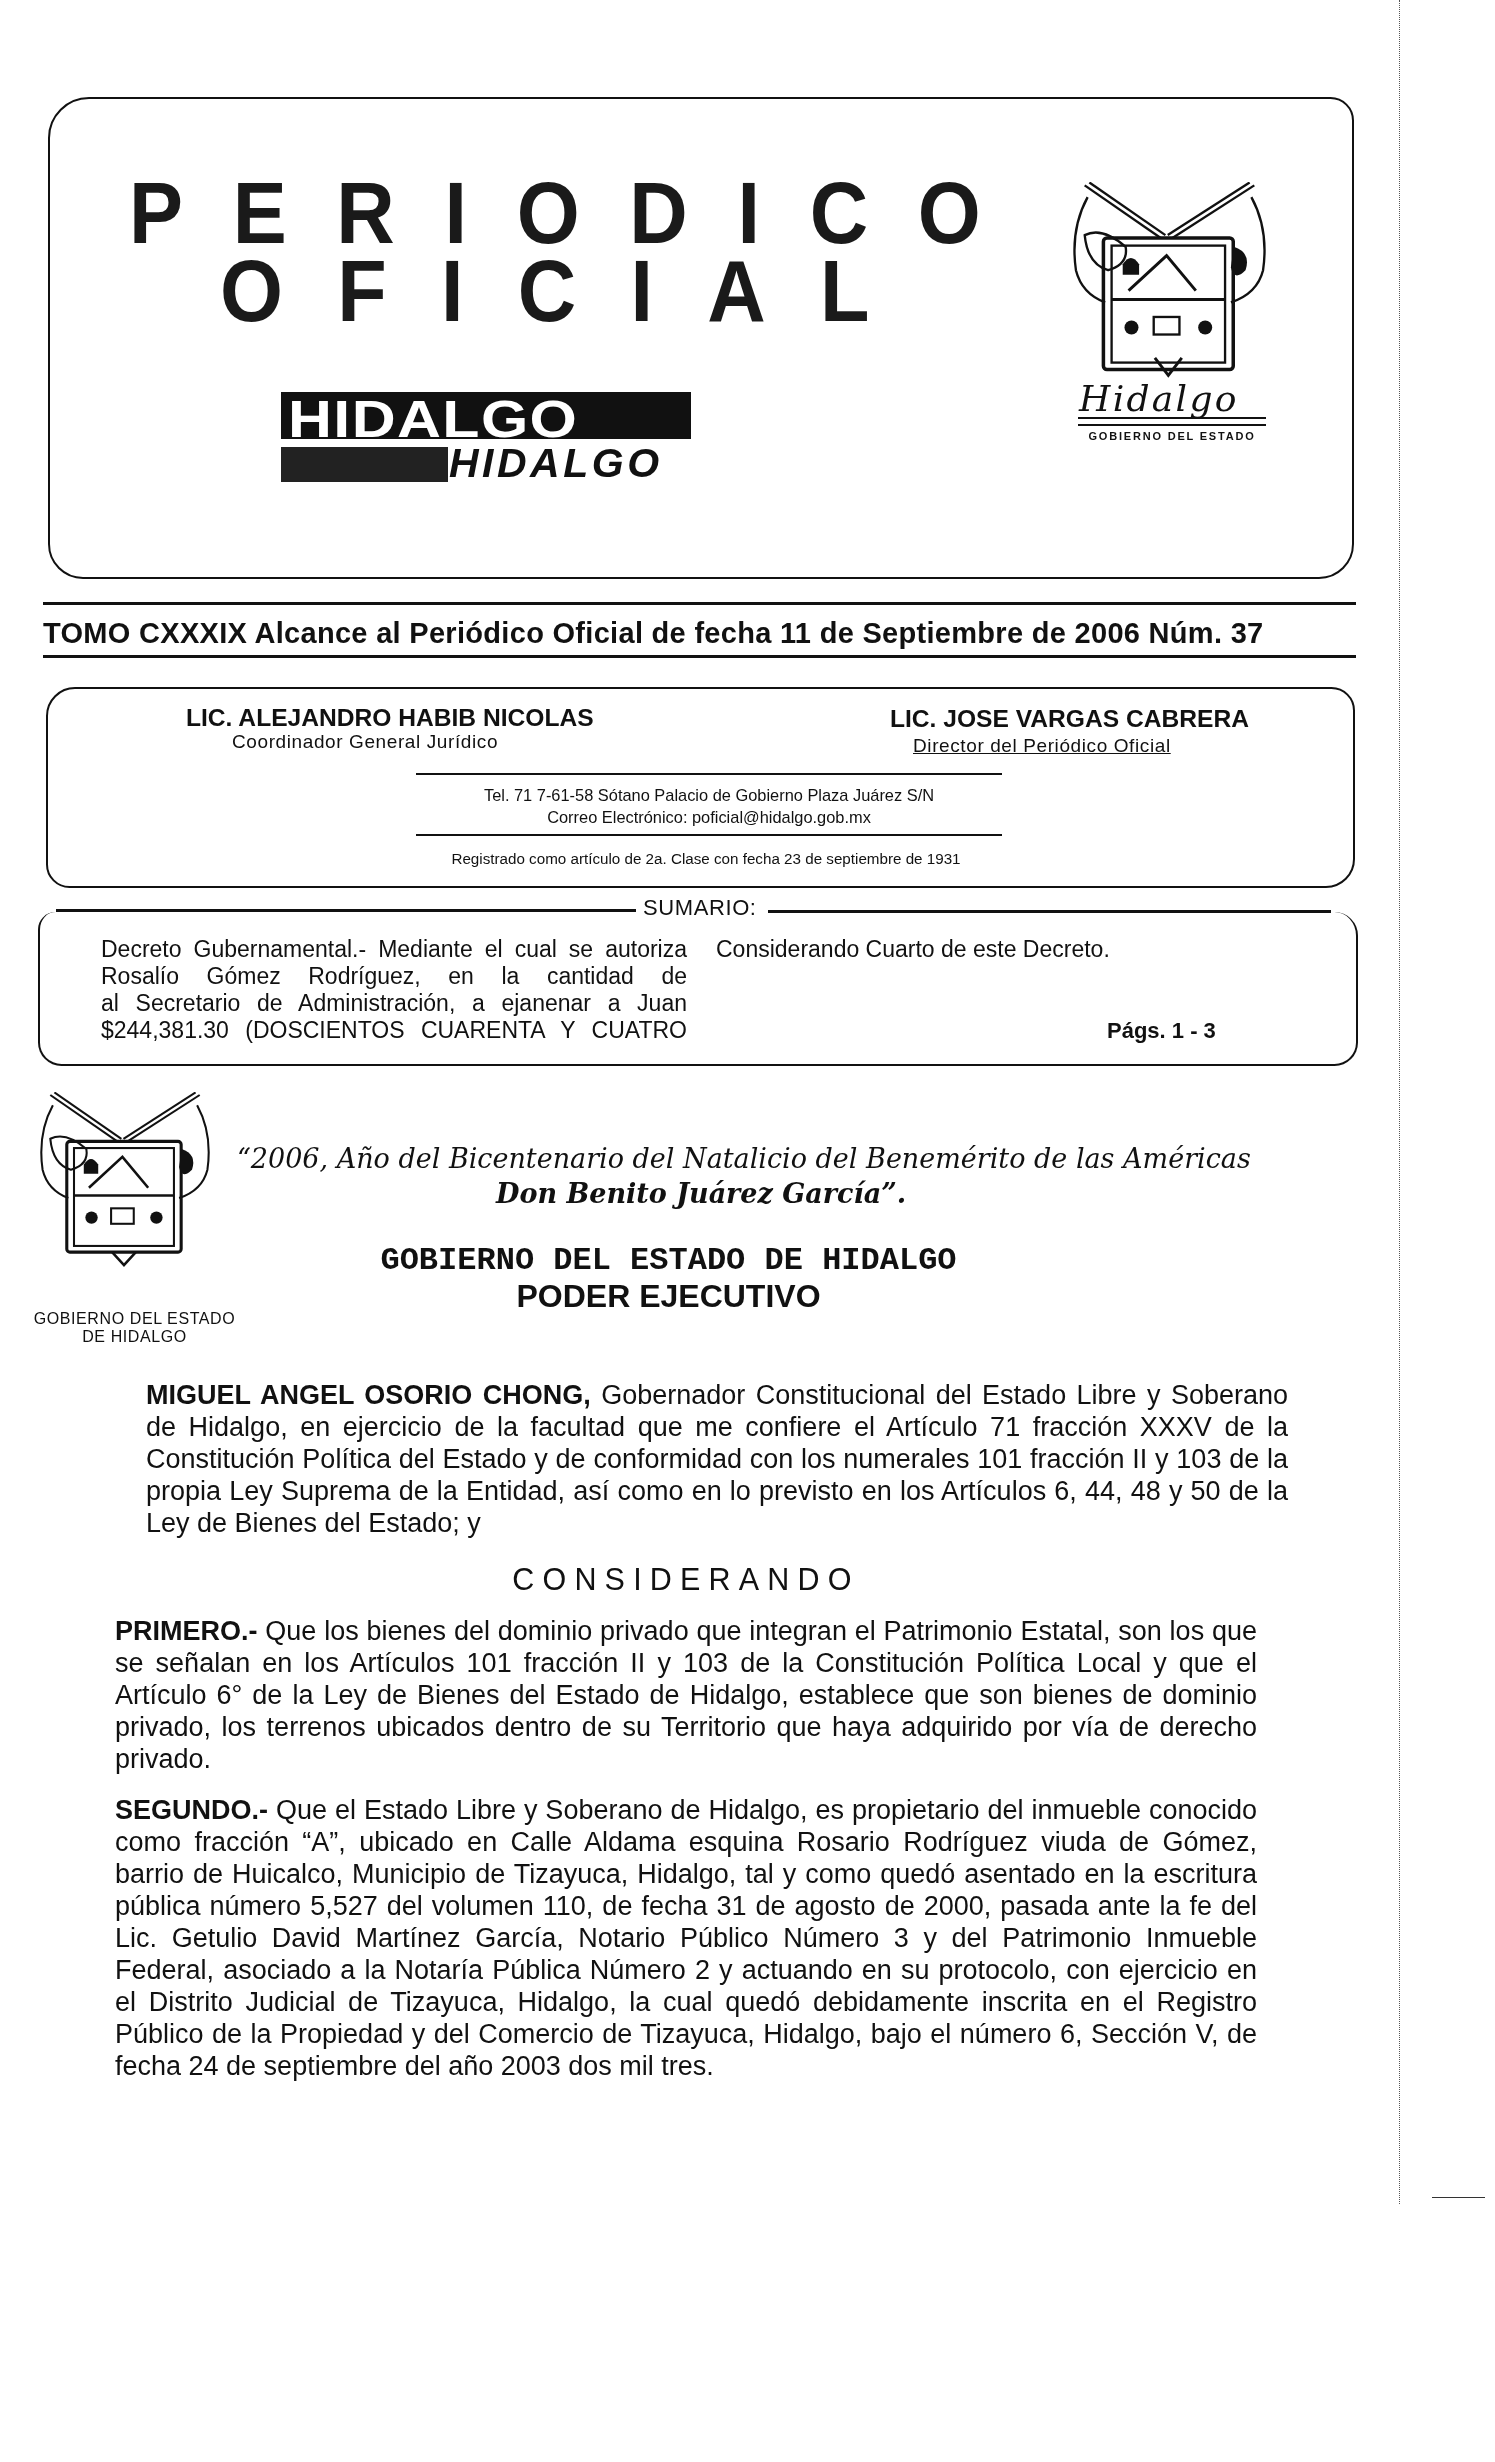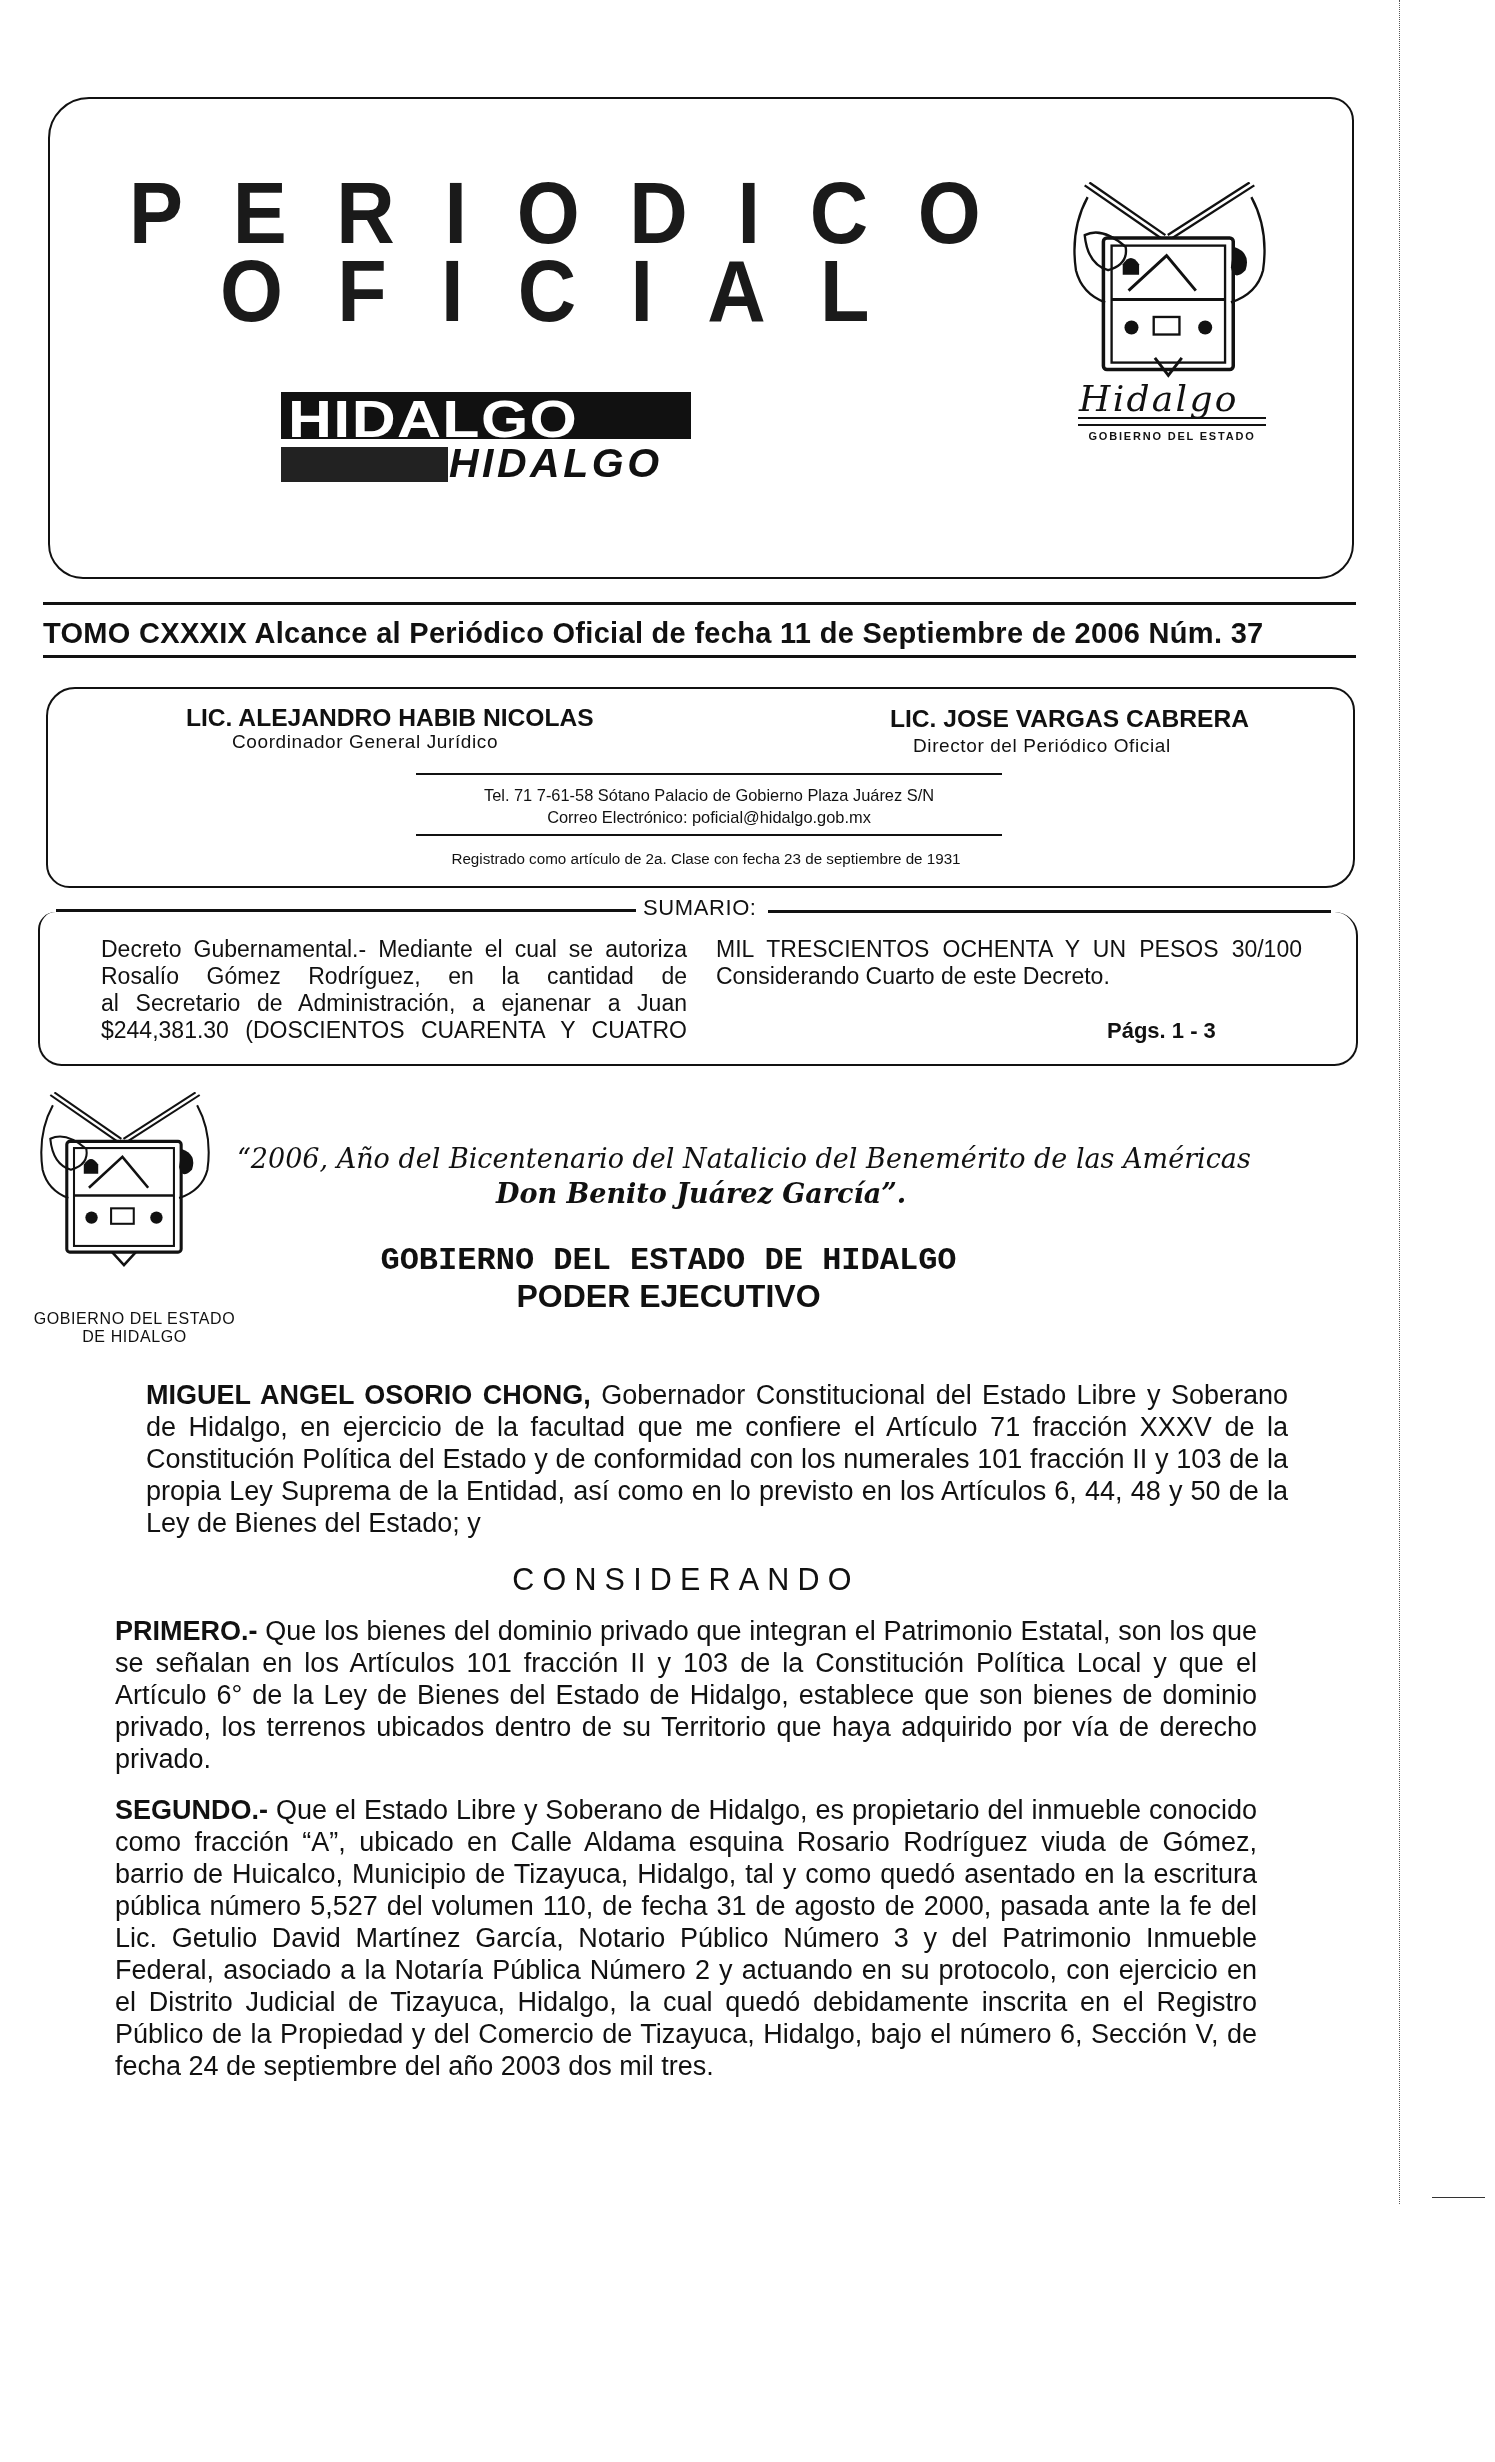--- a/index.html
+++ b/index.html
@@ -108,41 +108,40 @@
 <div id="crest-caption" class="abs">GOBIERNO DEL ESTADO</div>
 
 <div class="rule" style="left:43px; top:602px; width:1313px; height:2.9px;"></div>
 <div id="tomo-line" class="abs">TOMO CXXXIX  Alcance al Periódico Oficial de fecha 11 de Septiembre de 2006  Núm. 37</div>
 <div class="rule" style="left:43px; top:655px; width:1313px; height:2.9px;"></div>
 
 <div id="directors" class="abs"></div>
 <div class="dname" style="left:186px; top:704px;">LIC. ALEJANDRO HABIB NICOLAS</div>
 <div class="drole" style="left:232px; top:731px;">Coordinador General Jurídico</div>
 <div class="dname" style="left:890px; top:705px;">LIC. JOSE VARGAS CABRERA</div>
-<div class="drole" style="left:913px; top:735px;">Director del Periódico Oficial</div>
+<div class="drole" style="left:913px; top:735px;text-decoration:underline;">Director del Periódico Oficial</div>
 <div class="rule" style="left:416px; top:773px; width:586px; height:2.3px;"></div>
 <div id="contact-block" class="abs" style="top:784px;">
   <div>Tel. 71 7-61-58  Sótano Palacio de Gobierno Plaza Juárez S/N</div>
   <div>Correo Electrónico: poficial@hidalgo.gob.mx</div>
 </div>
 <div class="rule" style="left:416px; top:834px; width:586px; height:2.3px;"></div>
 <div id="registro" class="abs">Registrado como artículo de 2a. Clase con fecha 23 de septiembre de 1931</div>
 
 <div id="sumario-box" class="abs"></div>
 <div id="sumario-topline-l" class="rule"></div>
 <div id="sumario-topline-r" class="rule"></div>
 <div id="sumario-label" class="abs">SUMARIO:</div>
 <div id="sum-col1" class="sum-col">
   <div>Decreto Gubernamental.- Mediante el cual se autoriza</div>
   <div>Rosalío Gómez Rodríguez, en la cantidad de</div>
   <div>al Secretario de Administración, a ejanenar a Juan</div>
   <div>$244,381.30 (DOSCIENTOS CUARENTA Y CUATRO</div>
 </div>
 <div id="sum-col2" class="sum-col">
-  <div>MIL TRESCIENTOS OCHENTA Y UN PESOS 30/100</div>
   <div class="last">Considerando Cuarto de este Decreto.</div>
 </div>
 <div id="sum-pages" class="abs">Págs. 1 - 3</div>
 
 <svg id="crest-small" class="abs" viewBox="0 0 330 340">
   <g fill="none" stroke="#111" stroke-width="4">
     <line x1="20" y1="5" x2="150" y2="95"></line>
       <line x1="28" y1="0" x2="158" y2="90"></line>
     <line x1="310" y1="5" x2="170" y2="95"></line>
       <line x1="302" y1="0" x2="162" y2="90"></line>

